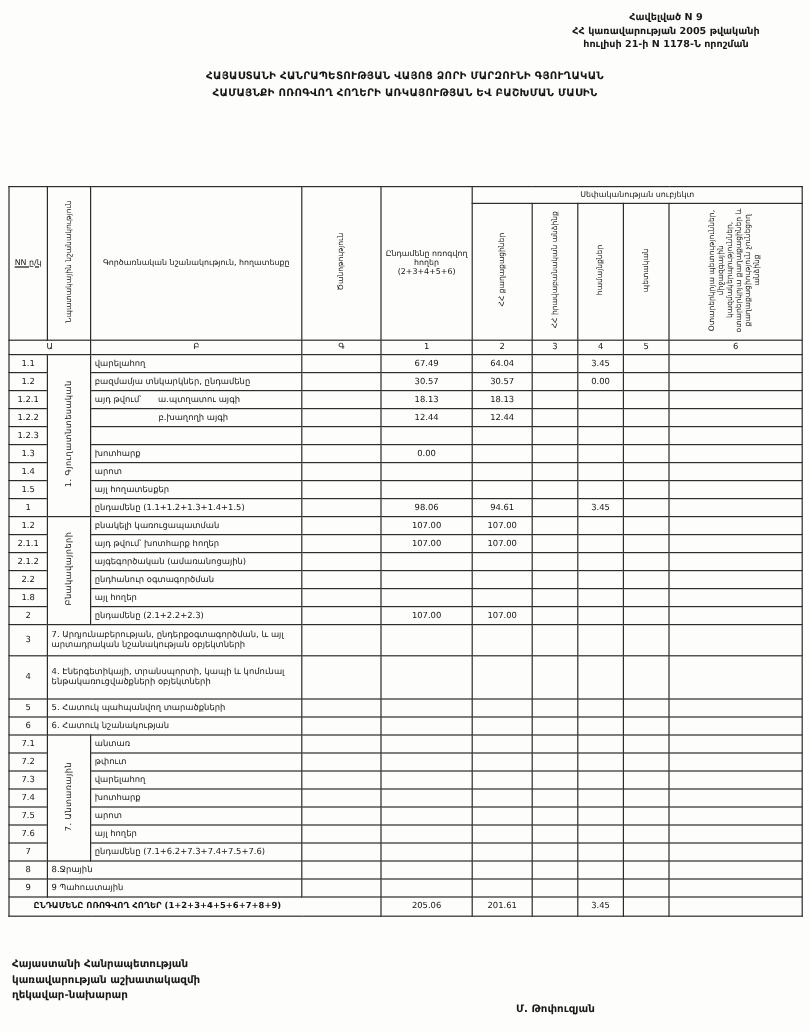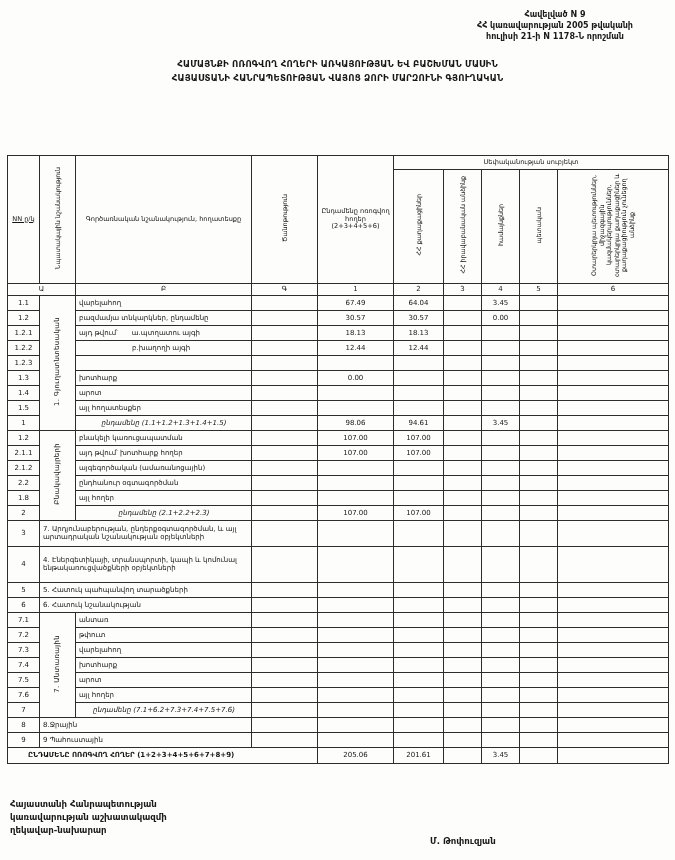--- a/index.html
+++ b/index.html
@@ -45,21 +45,21 @@
     writing-mode:vertical-rl;transform:rotate(180deg);
     font-size:6.3px;line-height:1.2;max-height:118px;
     white-space:normal;
   }
   .gl{font-size:6.8px;max-height:130px;letter-spacing:.4px;}
 
   .doc-table tbody td{height:14px;font-size:7px;line-height:1.15;}
   td.c-no{text-align:center;font-size:7px;width:32px;margin-top:13px;}
   td.c-group{text-align:center;}
   td.c-desc{text-align:left;padding-left:3px;}
-  td.c-desc.tc{text-align:center;font-style:italic;}
+  td.c-desc.tc{}
   td.c-desc.ind{padding-left:56px;}
   td.c-num{text-align:center;font-size:7.6px;}
   td.c-grand{font-size:7px;font-weight:bold;padding-left:20px;}
   tr.grand td{height:15px;}
 
   
   .sign-left{
     position:absolute;left:10px;top:798px;
     font-size:8.6px;font-weight:bold;line-height:1.5;color:#1a1a1a;
   }
@@ -73,22 +73,22 @@
 
 <div class="page">
 
   <div class="appendix">
     <div>Հավելված N 9</div>
     <div>ՀՀ կառավարության 2005 թվականի</div>
     <div>հուլիսի 21-ի N 1178-Ն որոշման</div>
   </div>
 
   <div class="doc-title">
+    <div>ՀԱՅԱՍՏԱՆԻ ՀԱՆՐԱՊԵՏՈՒԹՅԱՆ ՎԱՅՈՑ ՁՈՐԻ ՄԱՐԶՈՒՆԻ ԳՅՈՒՂԱԿԱՆ</div>
     <div>ՀԱՄԱՅՆՔԻ ՈՌՈԳՎՈՂ ՀՈՂԵՐԻ ԱՌԿԱՅՈՒԹՅԱՆ ԵՎ ԲԱՇԽՄԱՆ ՄԱՍԻՆ</div>
-    <div>ՀԱՅԱՍՏԱՆԻ ՀԱՆՐԱՊԵՏՈՒԹՅԱՆ ՎԱՅՈՑ ՁՈՐԻ ՄԱՐԶՈՒՆԻ ԳՅՈՒՂԱԿԱՆ</div>
   </div>
 
   <table class="doc-table">
     <colgroup>
       <col style="width:32px">
         <col style="width:36px">
         <col style="width:176px">
       <col style="width:66px">
         <col style="width:76px">
         <col style="width:50px">

